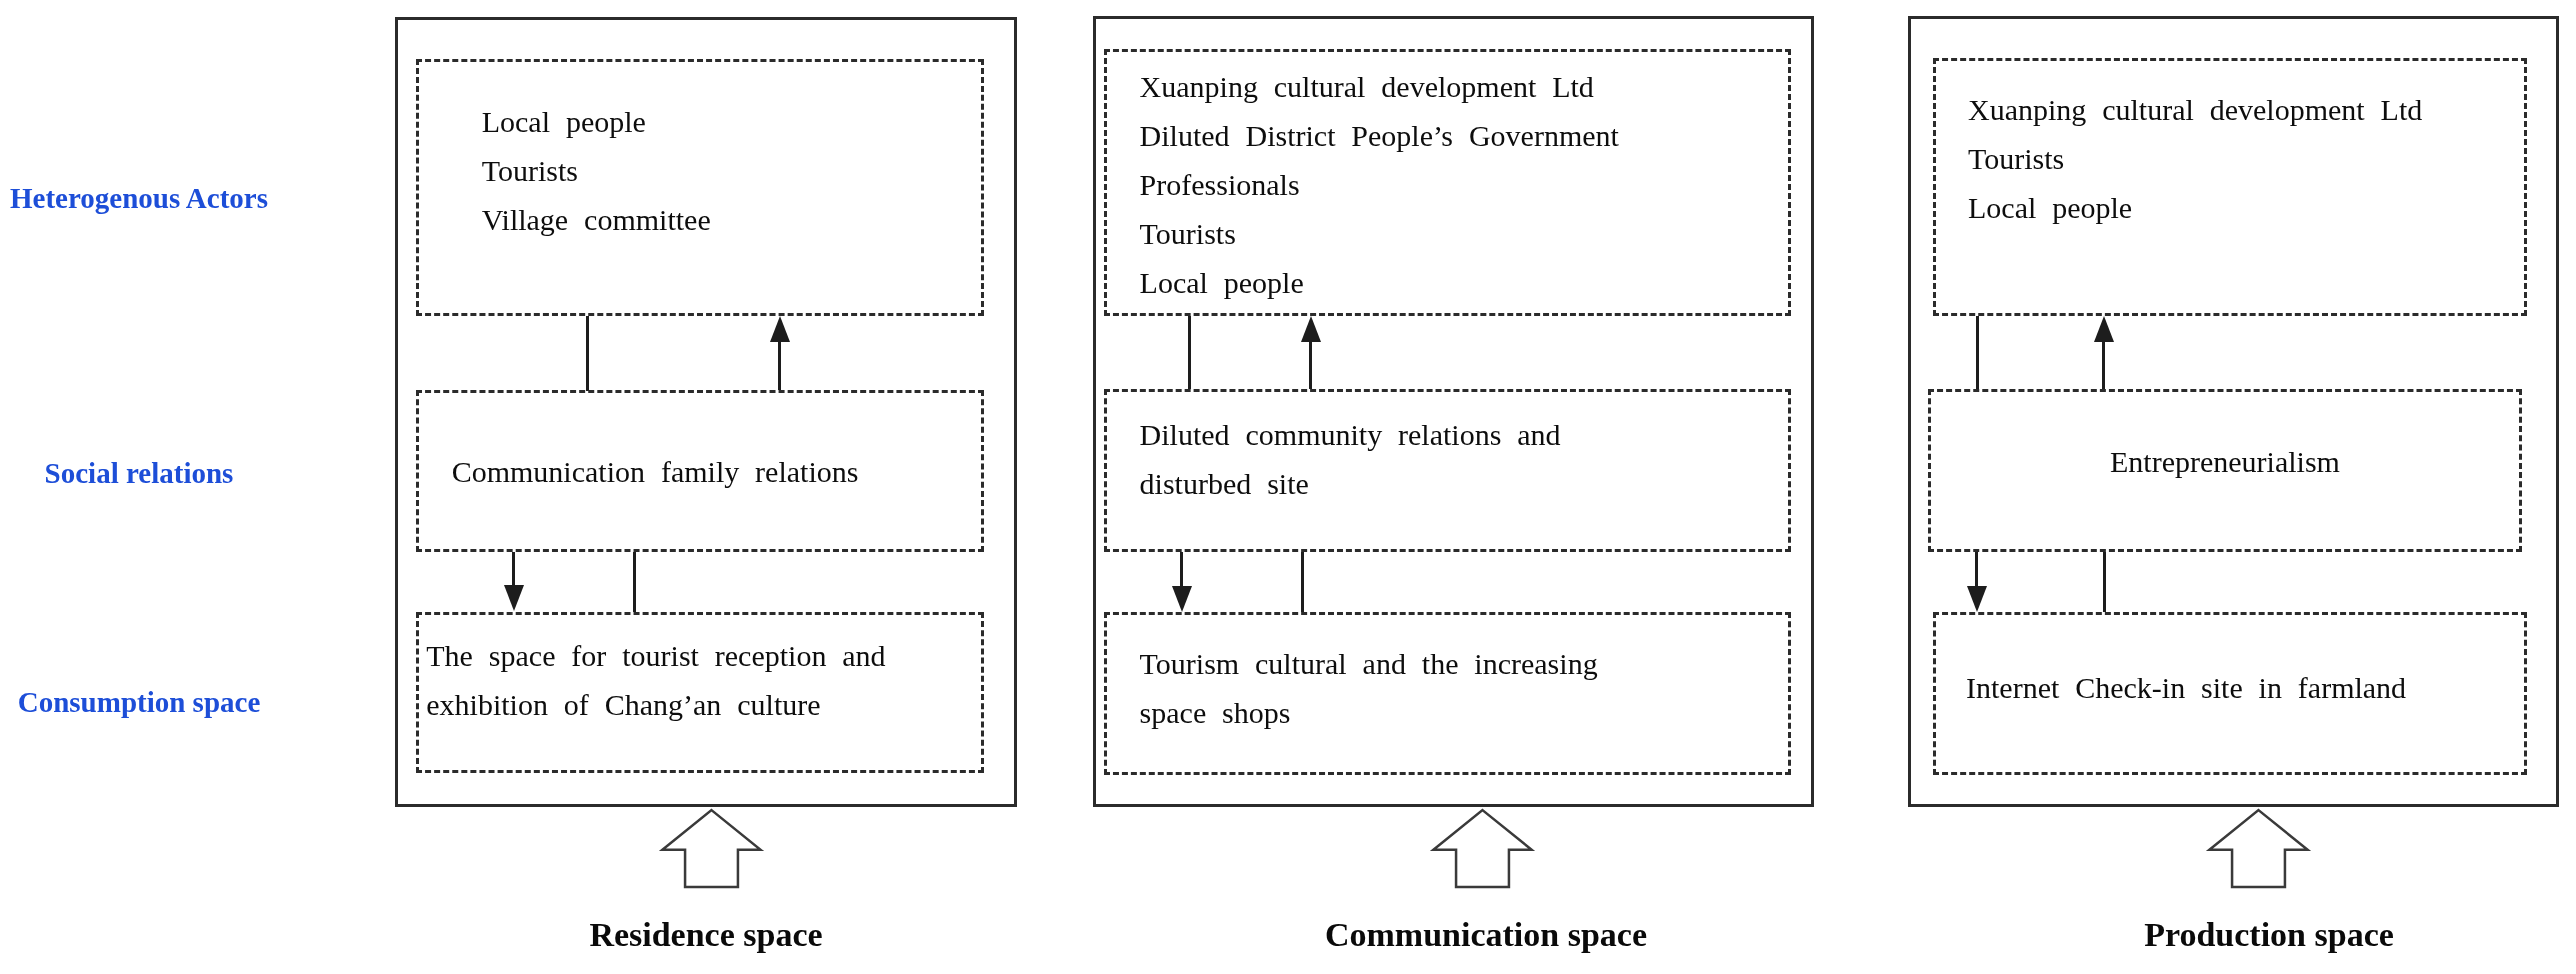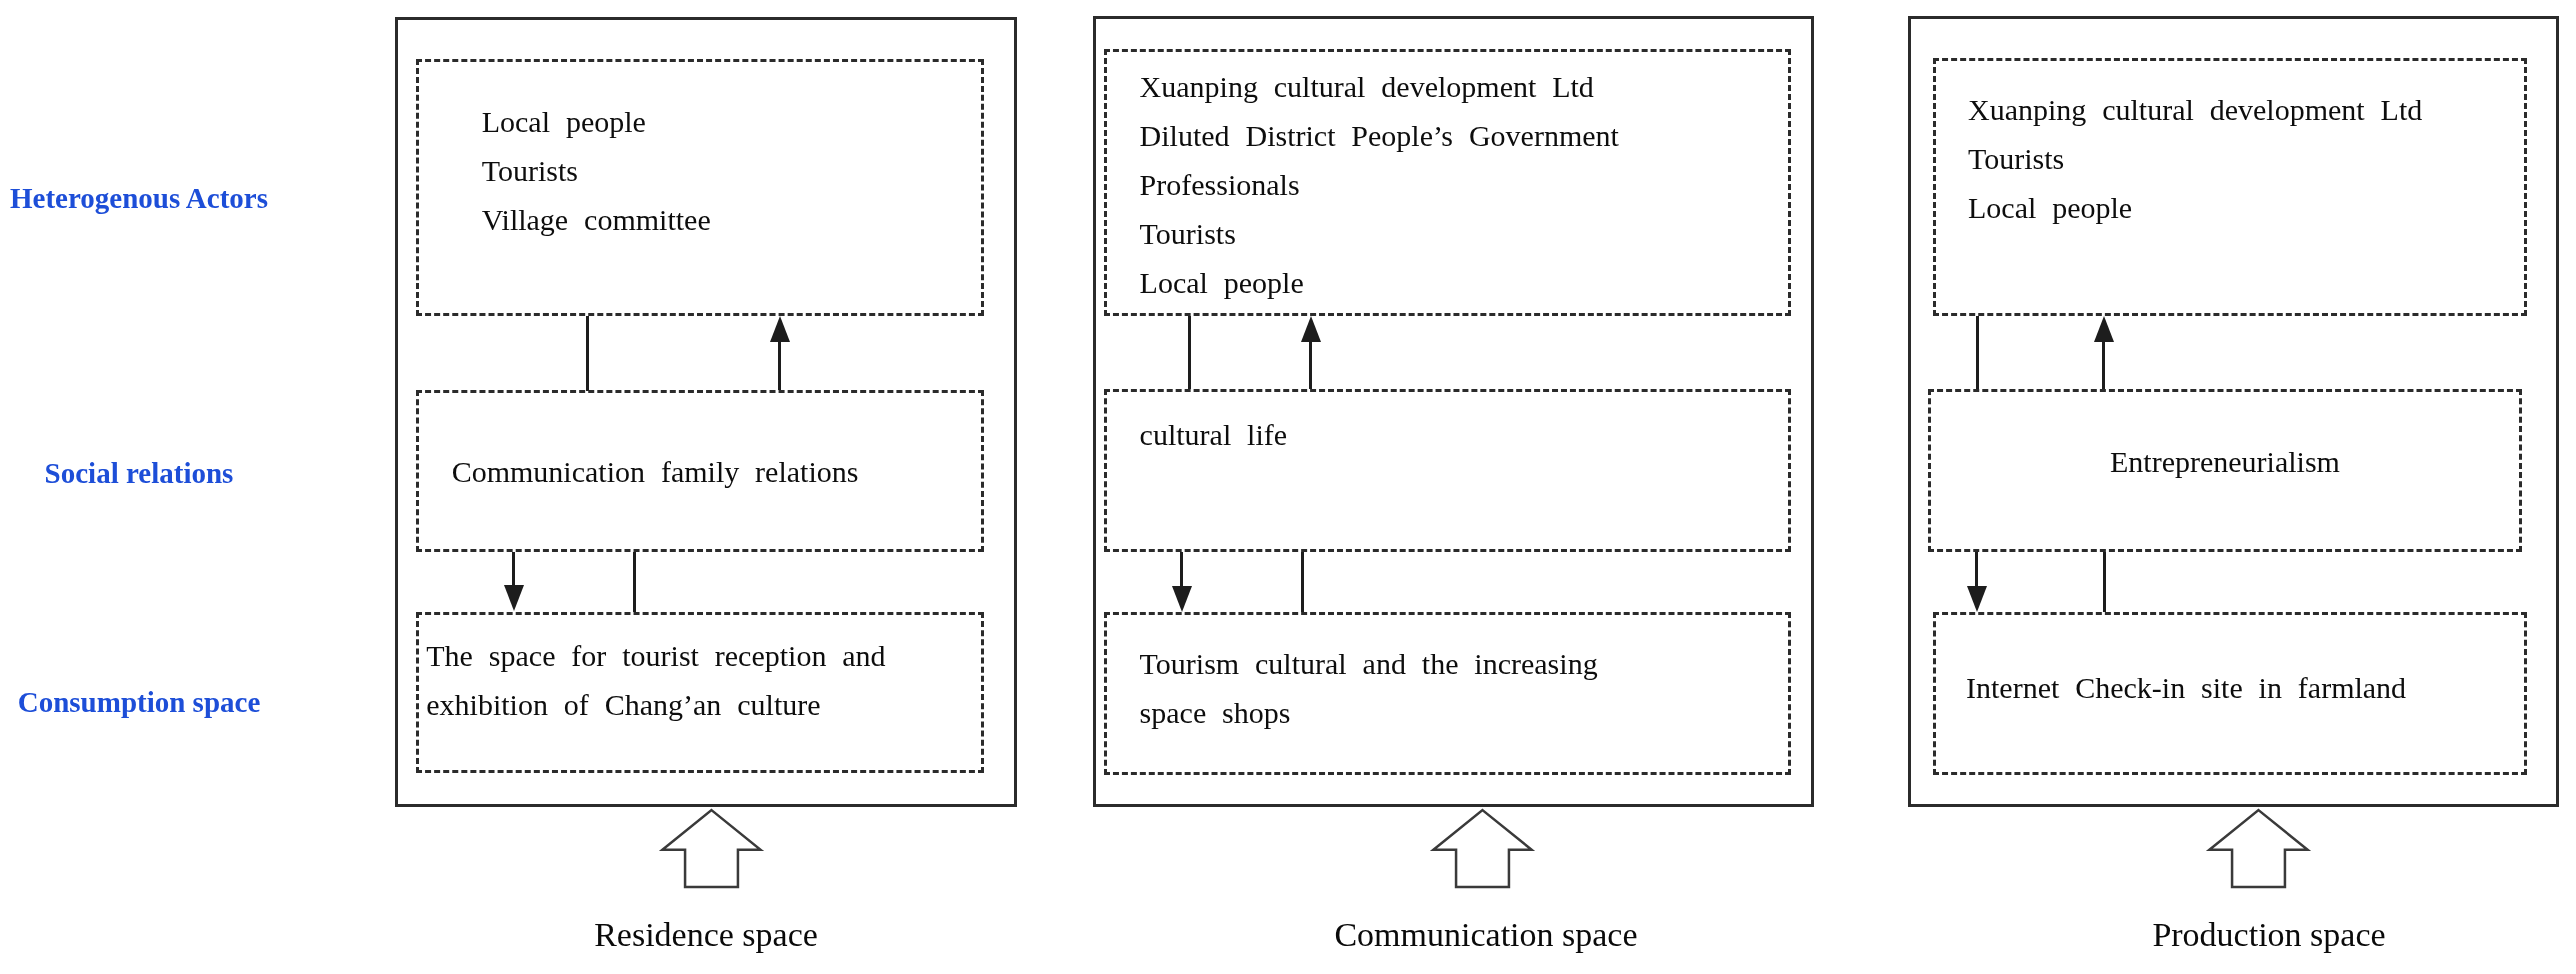--- a/index.html
+++ b/index.html
@@ -25,21 +25,21 @@
     border-left:10px solid transparent;border-right:10px solid transparent;
     border-bottom:26.6px solid #1d1d1d;
   }
   .tri-down{
     position:absolute;width:0;height:0;
     border-left:10px solid transparent;border-right:10px solid transparent;
     border-top:26.6px solid #1d1d1d;
   }
   .block-arrow{position:absolute;width:107px;height:81px;}
   .space-label{
-    position:absolute;width:506px;text-align:center;font-weight:normal;
+    position:absolute;width:506px;text-align:center;font-weight:bold;
     font-size:34px;line-height:1.1;color:#0a0a0a;
   }
   .pad-center{display:flex;align-items:center;}
 </style>
 </head>
 <body>
 
 <div class="stage">
 
   <div class="row-label" style="top:182px">Heterogenous Actors</div>
@@ -83,21 +83,22 @@
       <div class="ln">Professionals</div>
       <div class="ln">Tourists</div>
       <div class="ln">Local people</div>
     </div>
 
     <div class="vline" style="left:92px;top:297px;height:73px"></div>
     <div class="tri-up" style="left:205px;top:297px"></div>
     <div class="vline" style="left:213px;top:321px;height:49px"></div>
 
     <div class="dbox" style="left:7.6px;top:370px;width:687px;height:163px;padding:17.7px 9.5px 0 33px">
-      <div class="ln">cultural life</div>
+      <div class="ln">Diluted community relations and</div>
+      <div class="ln">disturbed site</div>
     </div>
 
     <div class="vline" style="left:84px;top:533px;height:35px"></div>
     <div class="tri-down" style="left:76px;top:567px"></div>
     <div class="vline" style="left:205px;top:533px;height:60px"></div>
 
     <div class="dbox" style="left:7.6px;top:593px;width:687px;height:163px;padding:24px 9.5px 0 33px">
       <div class="ln">Tourism cultural and the increasing</div>
       <div class="ln">space shops</div>
     </div>

